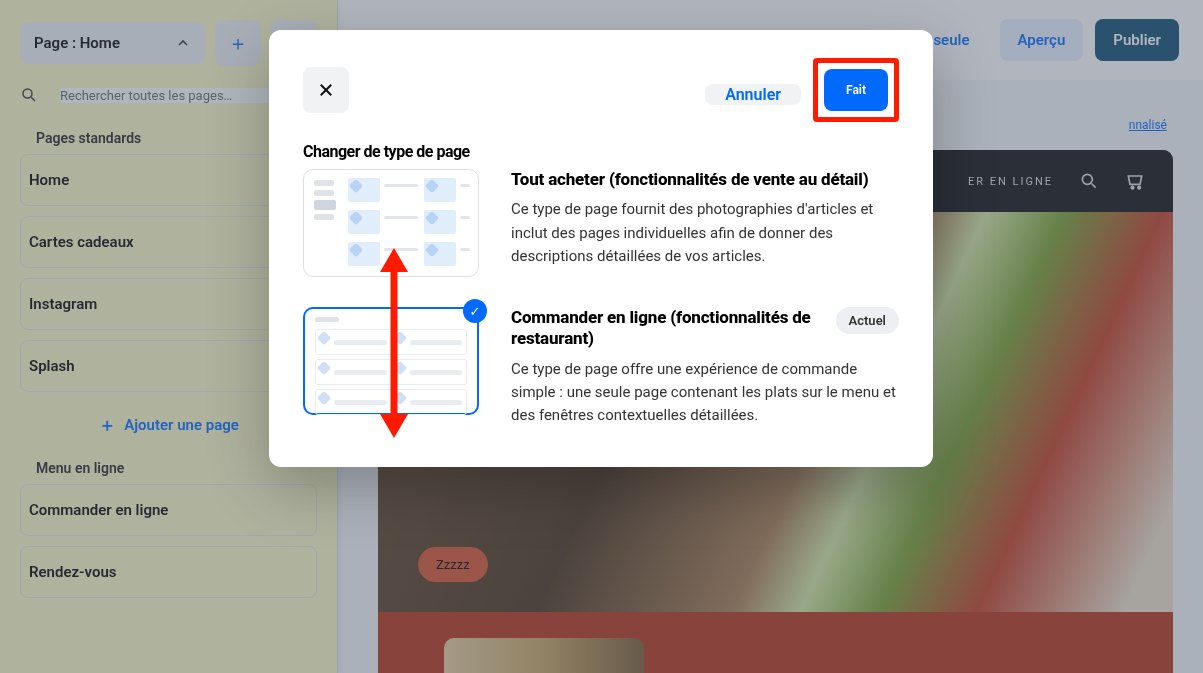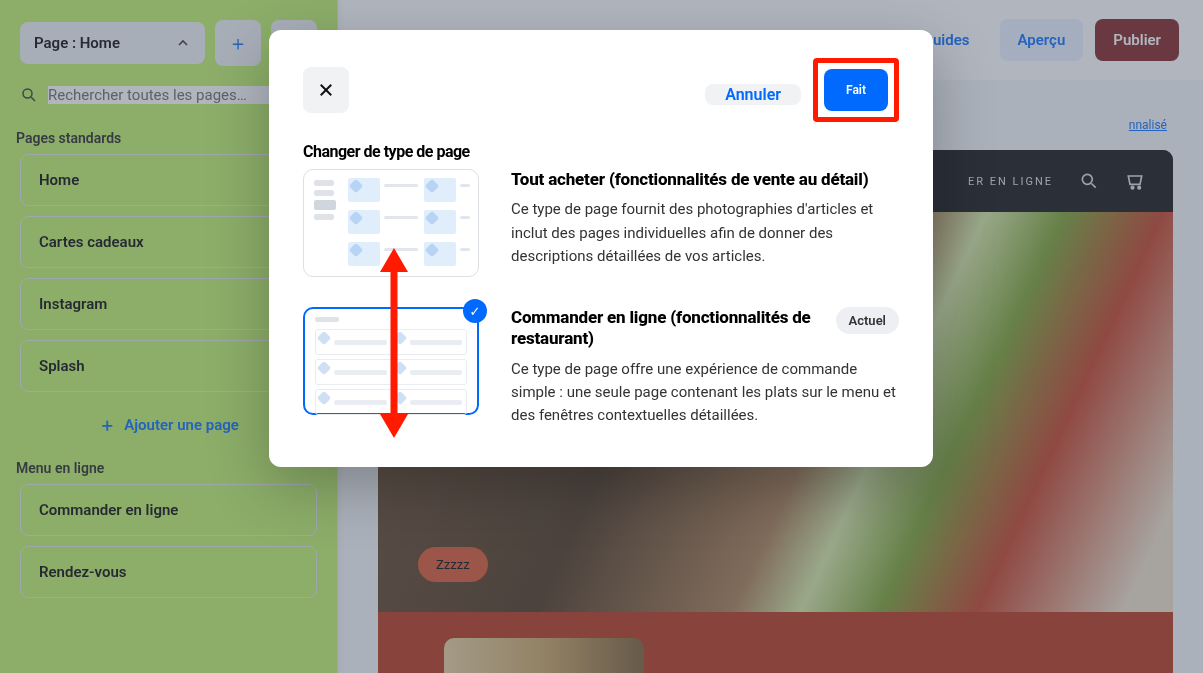--- a/index.html
+++ b/index.html
@@ -1,43 +1,43 @@
 <!DOCTYPE html>
 <html><head>
 <meta charset="utf-8">
 <style>
   * { box-sizing: border-box; margin: 0; padding: 0; font-family: -apple-system, BlinkMacSystemFont, "Segoe UI", Roboto, Helvetica, Arial, sans-serif; }
   body { width: 1203px; height: 673px; overflow: hidden; background: #fff; position: relative; }
 
   
-  .sidebar { position: absolute; left: 0; top: 0; width: 338px; height: 673px; background: #bef264; border-right: 1px solid #e0e0e0; box-shadow: 2px 0 6px rgba(0,0,0,0.05); z-index: 2; }
+  .sidebar { position: absolute; left: 0; top: 0; width: 338px; height: 673px; background: #fef9c3; border-right: 1px solid #e0e0e0; box-shadow: 2px 0 6px rgba(0,0,0,0.05); z-index: 2; }
   .sidebar-top { display: flex; align-items: center; gap: 10px; padding: 20px 20px 10px 20px; }
   .page-selector { display: flex; align-items: center; justify-content: space-between; background: #f1f2f4; border-radius: 8px; padding: 12px 14px; flex: 1; font-weight: 600; font-size: 15px; cursor: pointer; }
   .chev { width: 16px; height: 16px; }
   .icon-btn { width: 46px; height: 46px; background: #f1f2f4; border-radius: 8px; display: flex; align-items: center; justify-content: center; cursor: pointer; }
   .plus-blue { color: #006aff; font-size: 20px; font-weight: 500; }
 
   .search-row { display: flex; align-items: center; gap: 10px; padding: 10px 20px 18px 20px; }
-  .search-row input { border: none; outline: none; font-size: 15px; flex: 1; color: #333; }
+  .search-row input { border: none; outline: none; font-size: 13px; flex: 1; color: #333; margin-left: 12px; }
   .search-row input::placeholder { color: #666; }
   .search-icon { width: 18px; height: 18px; }
 
-  .section-label { font-size: 14px; font-weight: 600; color: #222; padding: 8px 16px; text-align: left; }
+  .section-label { font-size: 14px; font-weight: 600; color: #222; padding: 8px 36px; text-align: left; }
   .page-list { padding: 0 20px; }
-  .page-item { background: transparent; border: 1px solid #e3e5e8; border-radius: 8px; padding: 16px 18px; margin-bottom: 10px; font-size: 15px; font-weight: 600; text-align: left; cursor: pointer; }
+  .page-item { background: transparent; border: 1px solid #e3e5e8; border-radius: 8px; padding: 16px 8px; margin-bottom: 10px; font-size: 15px; font-weight: 600; text-align: left; cursor: pointer; }
   .add-page { display: flex; align-items: center; justify-content: center; gap: 8px; color: #006aff; font-weight: 600; font-size: 15px; padding: 14px 0 18px 0; cursor: pointer; }
   .add-plus { font-size: 18px; line-height: 1; }
 
   
   .main { position: absolute; left: 338px; top: 0; right: 0; height: 673px; background: #f6f7f8; z-index: 1; }
   .topbar { height: 80px; display: flex; align-items: center; justify-content: flex-end; padding: 0 24px; gap: 12px; background: #fff; }
   .top-btn { padding: 12px 18px; border-radius: 8px; font-size: 15px; font-weight: 600; cursor: pointer; }
   .top-btn.ghost { color: #006aff; background: transparent; }
   .top-btn.light { color: #006aff; background: #e9f2ff; }
-  .top-btn.primary { color: #fff; background: #7f1d1d; }
+  .top-btn.primary { color: #fff; background: #0c4a6e; }
 
   .breadcrumb { position: absolute; right: 36px; top: 118px; font-size: 12px; color: #006aff; text-decoration: underline; }
 
   .preview-frame { position: absolute; left: 40px; right: 30px; top: 150px; bottom: 0; border-radius: 10px 10px 0 0; overflow: hidden; background: #111; }
   .site-header { height: 62px; background: #0c0c0c; display: flex; align-items: center; justify-content: flex-end; padding: 0 28px; gap: 26px; }
   .site-nav { color: #ddd; font-size: 11px; letter-spacing: 2px; }
   .site-icon { width: 20px; height: 20px; color: #ddd; }
 
   .hero { position: relative; height: 400px; background: linear-gradient(115deg, #6b4a2a 0%, #4a3016 35%, #a87a4a 55%, #d6e8a0 62%, #7aa02a 70%, #c43b1f 80%, #efe0c8 95%); }
   .hero-badge { position: absolute; left: 40px; bottom: 30px; background: #d9502a; color: #000000; font-size: 13px; padding: 10px 18px; border-radius: 20px; }
@@ -132,21 +132,21 @@
 
   <div class="section-label">Menu en ligne</div>
   <div class="page-list">
     <div class="page-item">Commander en ligne</div>
     <div class="page-item">Rendez-vous</div>
   </div>
 </div>
 
 <div class="main">
   <div class="topbar">
-    <div class="top-btn ghost">uides</div>
+    <div class="top-btn ghost">seule</div>
     <div class="top-btn light">Aperçu</div>
     <div class="top-btn primary">Publier</div>
   </div>
   <span class="breadcrumb">nnalisé</span>
 
   <div class="preview-frame">
     <div class="site-header">
       <span class="site-nav">ER EN LIGNE</span>
       <svg class="site-icon" viewBox="0 0 24 24" fill="none" stroke="#ddd" stroke-width="2">
           <circle cx="10" cy="10" r="6"></circle>

